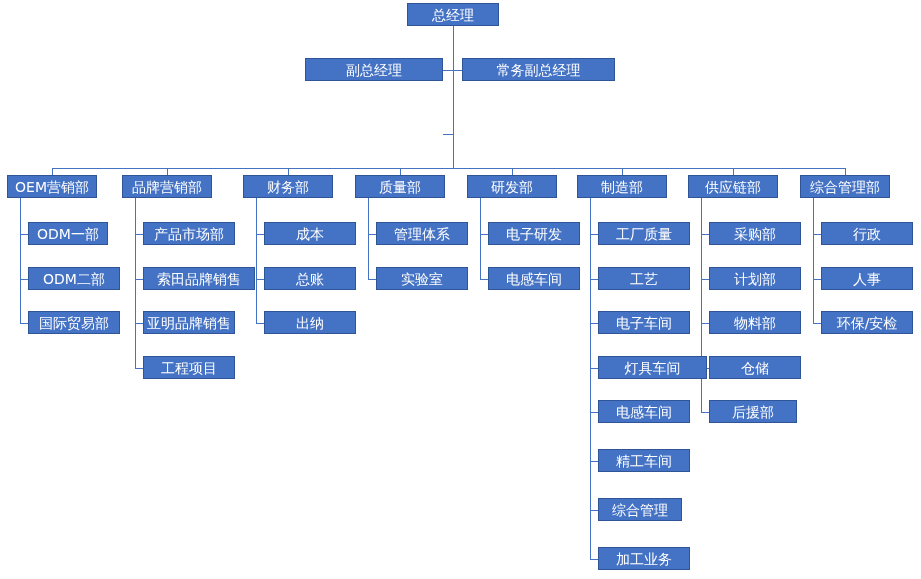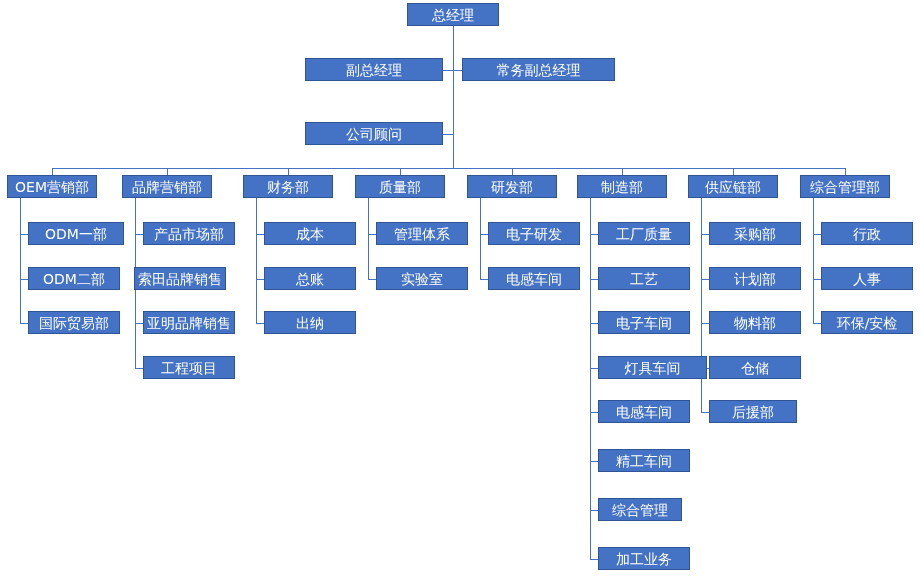--- a/index.html
+++ b/index.html
@@ -52,37 +52,36 @@
     <path d="M368 198 V279 M368 234 H376 M368 279 H376"></path>
     <path d="M480 198 V279 M480 234 H488 M480 279 H488"></path>
     <path d="M590 198 V559 M590 234 H598 M590 279 H598 M590 323 H598 M590 368 H598 M590 412 H598 M590 461 H598 M590 510 H598 M590 559 H598"></path>
     <path d="M701 198 V412 M701 234 H709 M701 279 H709 M701 323 H709 M701 368 H709 M701 412 H709"></path>
     <path d="M813 198 V323 M813 234 H821 M813 279 H821 M813 323 H821"></path>
   </svg>
 
   <div class="node" style="left:407px;top:3px;width:92px">总经理</div>
   <div class="node" style="left:462px;top:58px;width:153px">常务副总经理</div>
   <div class="node" style="left:305px;top:58px;width:138px">副总经理</div>
-  <div class="node" style="left:305px;top:122px;width:138px">公司顾问</div>
 
   <div class="node" style="left:7px;top:175px;width:90px">OEM营销部</div>
   <div class="node" style="left:122px;top:175px;width:90px">品牌营销部</div>
   <div class="node" style="left:243px;top:175px;width:90px">财务部</div>
   <div class="node" style="left:355px;top:175px;width:90px">质量部</div>
   <div class="node" style="left:467px;top:175px;width:90px">研发部</div>
   <div class="node" style="left:577px;top:175px;width:90px">制造部</div>
   <div class="node" style="left:688px;top:175px;width:90px">供应链部</div>
   <div class="node" style="left:800px;top:175px;width:90px">综合管理部</div>
 
-  <div class="node" style="left:28px;top:222px;width:96px">ODM一部</div>
+  <div class="node" style="left:28px;top:222px;width:80px">ODM一部</div>
   <div class="node" style="left:28px;top:267px;width:92px">ODM二部</div>
   <div class="node" style="left:28px;top:311px;width:92px">国际贸易部</div>
 
   <div class="node" style="left:143px;top:222px;width:92px">产品市场部</div>
-  <div class="node" style="left:134px;top:267px;width:92px">索田品牌销售</div>
+  <div class="node" style="left:143px;top:267px;width:112px">索田品牌销售</div>
   <div class="node" style="left:143px;top:311px;width:92px">亚明品牌销售</div>
   <div class="node" style="left:143px;top:356px;width:92px">工程项目</div>
 
   <div class="node" style="left:264px;top:222px;width:92px">成本</div>
   <div class="node" style="left:264px;top:267px;width:92px">总账</div>
   <div class="node" style="left:264px;top:311px;width:92px">出纳</div>
 
   <div class="node" style="left:376px;top:222px;width:92px">管理体系</div>
   <div class="node" style="left:376px;top:267px;width:92px">实验室</div>
 

